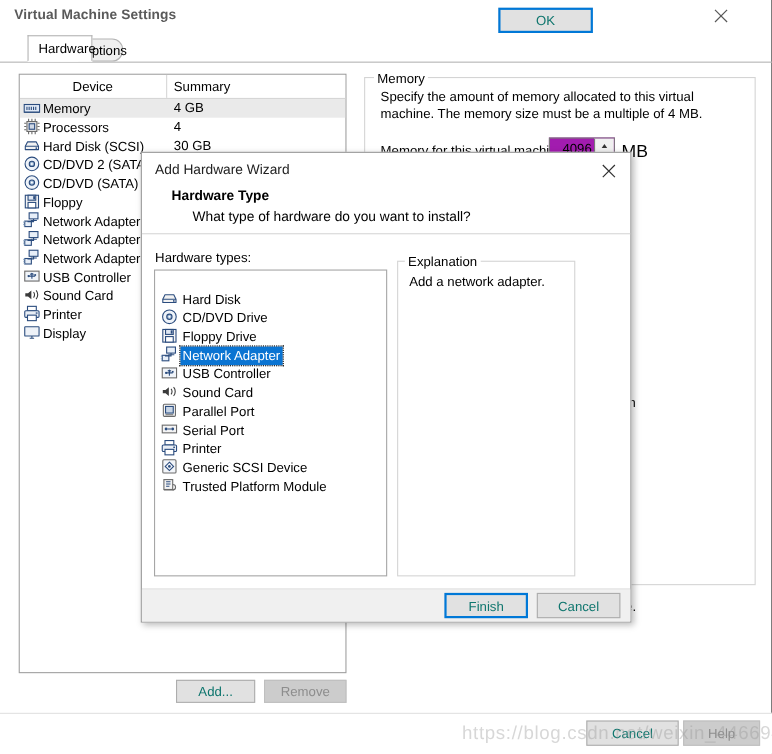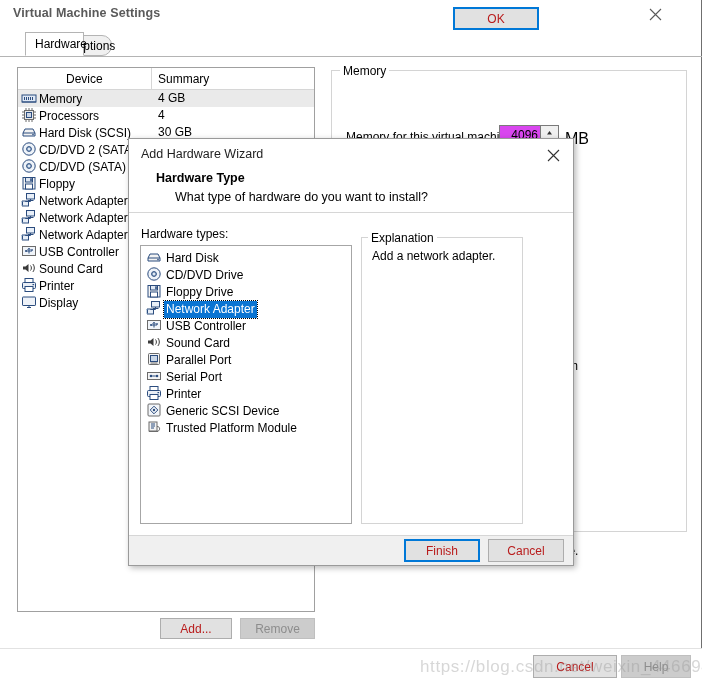--- a/index.html
+++ b/index.html
@@ -133,21 +133,21 @@
     left: 140px; top: 0;
   }
 
   
   .btn {
     box-sizing: border-box;
     border: 1px solid #adadad;
     background: #e1e1e1;
     font-size: 12px;
     font-family: "Liberation Sans", sans-serif;
-    color: #b91c1c;
+    color: #0f766e;
     text-align: center;
     cursor: default;
     padding: 0;
   }
   .btn.disabled { color: #8d8d8d; background: #cccccc; border-color: #bfbfbf; }
   .btn.default {
     border: 2px solid #0078d7;
     background: #e1e1e1;
   }
   #btn-add    { position:absolute; left:160px; top:618px; width:72px; height:21px; }
@@ -186,21 +186,21 @@
   #mem-field-label {
     position: absolute;
     left: 14px; top: 59px;
     font-size: 12px;
   }
   #mem-spin {
     position: absolute;
     left: 167px; top: 54px;
     width: 60px; height: 20px;
     border: 1px solid #7a7a7a;
-    background: #d946ef;
+    background: #a21caf;
     box-sizing: border-box;
   }
   #mem-spin-value {
     position: absolute;
     right: 20px; top: 2px;
     font-size: 12px;
   }
   #mem-spin-buttons {
     position: absolute;
     right: 0; top: 0;
@@ -302,21 +302,21 @@
     left: 12px; top: 88px;
     font-size: 12px;
   }
   #hwtypes-list {
     position: absolute;
     left: 11px; top: 106px;
     width: 212px; height: 279px;
     border: 1px solid #a6a6a6;
     background: #ffffff;
     box-sizing: border-box;
-    padding-top: 3px;
+    padding-top: 17px;
     overflow: hidden;
   }
   .hw-row {
     position: relative;
     height: 17px;
     line-height: 17px;
     font-size: 12px;
     white-space: nowrap;
     padding-left: 5px;
     cursor: default;
@@ -468,20 +468,21 @@
           </svg><span class="dev-name">Display</span><span class="dev-summary"></span></div>
       </div>
   </div>
 
   <button class="btn" id="btn-add">Add...</button>
   <button class="btn disabled" id="btn-remove">Remove</button>
 
   <div id="right-panel">
     <div class="groupbox" id="memory-group">
       <div class="group-label">Memory</div>
+      <div id="mem-desc">Specify the amount of memory allocated to this virtual machine. The memory size must be a multiple of 4 MB.</div>
 
       <div id="mem-field-label">Memory for this virtual machine:</div>
       <div id="mem-spin">
         <div id="mem-spin-value">4096</div>
         <div id="mem-spin-buttons">
           <svg width="17" height="9" viewBox="0 0 17 9" aria-hidden="true">
             <path d="M8.5 3 L11 6.5 L6 6.5 Z" fill="#333"></path>
           </svg>
         </div>
       </div>

